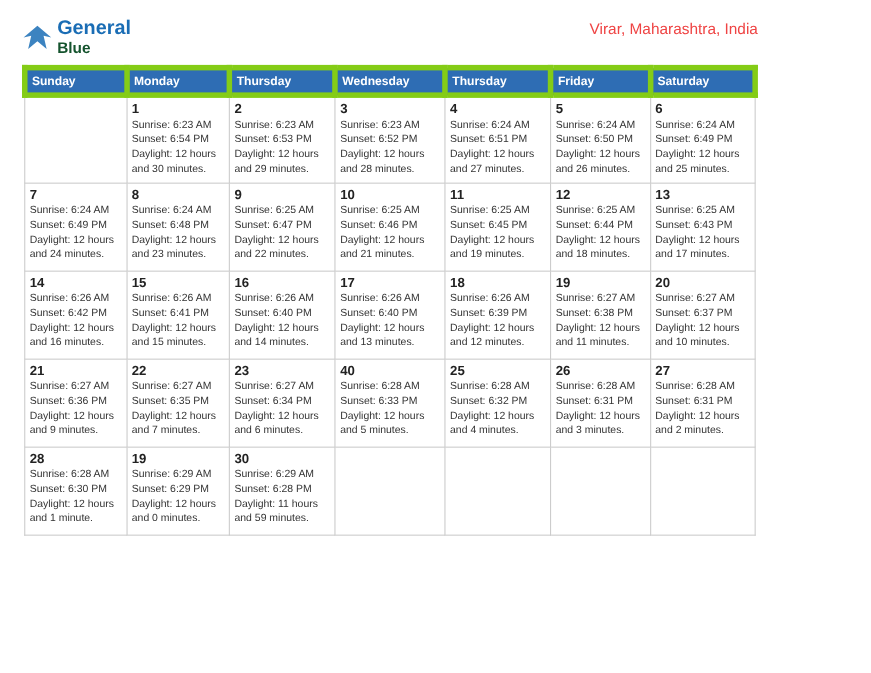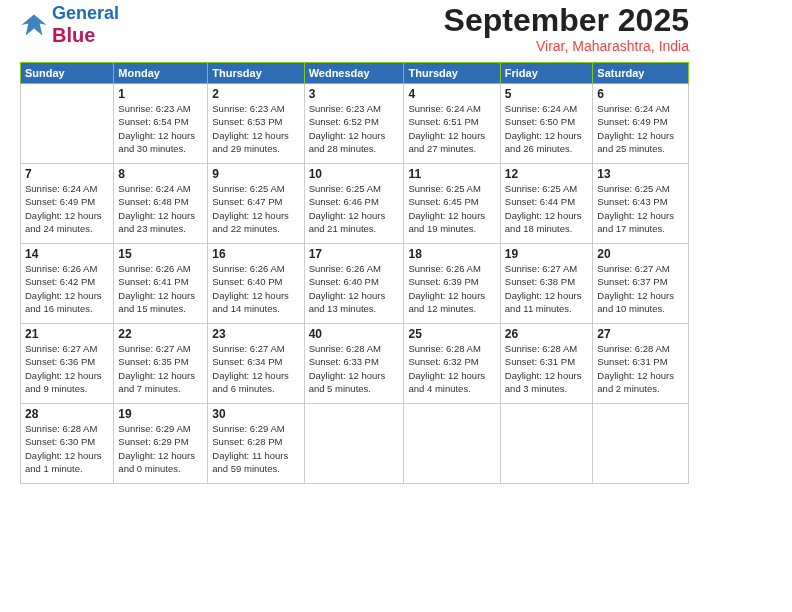--- a/index.html
+++ b/index.html
@@ -6,21 +6,21 @@
     body {
       font-family: Arial, sans-serif;
       background: #fff;
       width: 792px;
       height: 612px;
       overflow: hidden;
     }
     .page {
       width: 709px;
       height: 612px;
-      padding: 4px 20px 10px 20px;
+      padding: 16px 20px 10px 20px;
     }
     .header {
       display: flex;
       align-items: flex-start;
       justify-content: space-between;
       margin-bottom: 8px;
     }
     .logo {
       display: flex;
       align-items: center;
@@ -49,21 +49,21 @@
       border-collapse: collapse;
       font-size: 10.5px;
     }
     .calendar thead th {
       background: #2e6db4;
       color: #fff;
       font-size: 11px;
       font-weight: bold;
       padding: 4px 4px;
       text-align: left;
-      border: 1px solid #84cc16;
+      border: 5px solid #84cc16;
     }
     .calendar tbody td {
       border: 1px solid #ccc;
       vertical-align: top;
       padding: 3px 4px;
       width: 113px;
       height: 80px;
       background: #fff;
     }
     .day-number {
@@ -85,25 +85,24 @@
 <body>
 
 <div class="page">
   <div class="header">
     <div class="logo">
       <svg class="logo-bird" viewBox="0 0 40 40" xmlns="http://www.w3.org/2000/svg">
         <polygon points="20,5 38,20 28,18 32,35 20,25 8,35 12,18 2,20" fill="#1a6db5" opacity="0.85"></polygon>
       </svg>
       <div>
         <div style="font-size:18px;font-weight:bold;color:#1a6db5;line-height:1.1">General</div>
-        <div style="font-size:20px;font-weight:bold;color:#be185d;line-height:1.1">Blue</div>
+        <div style="font-size:14px;font-weight:bold;color:#14532d;line-height:1.1">Blue</div>
       </div>
     </div>
     <div class="title-area">
-      <div class="month-title">September 2025</div>
       <div class="location">Virar, Maharashtra, India</div>
     </div>
   </div>
 
   <table class="calendar">
     <thead>
       <tr>
         <th>Sunday</th>
         <th>Monday</th>
         <th>Thursday</th>

